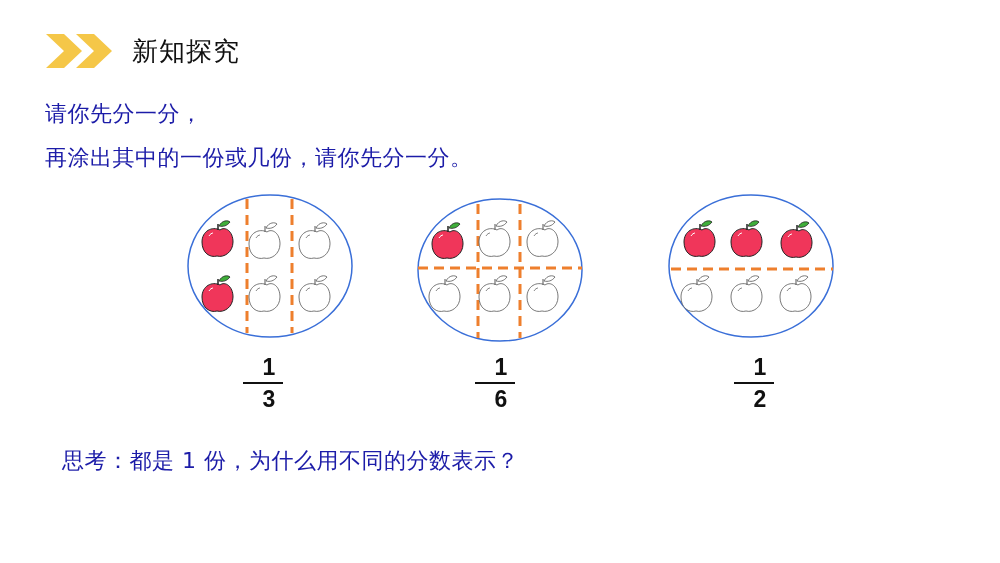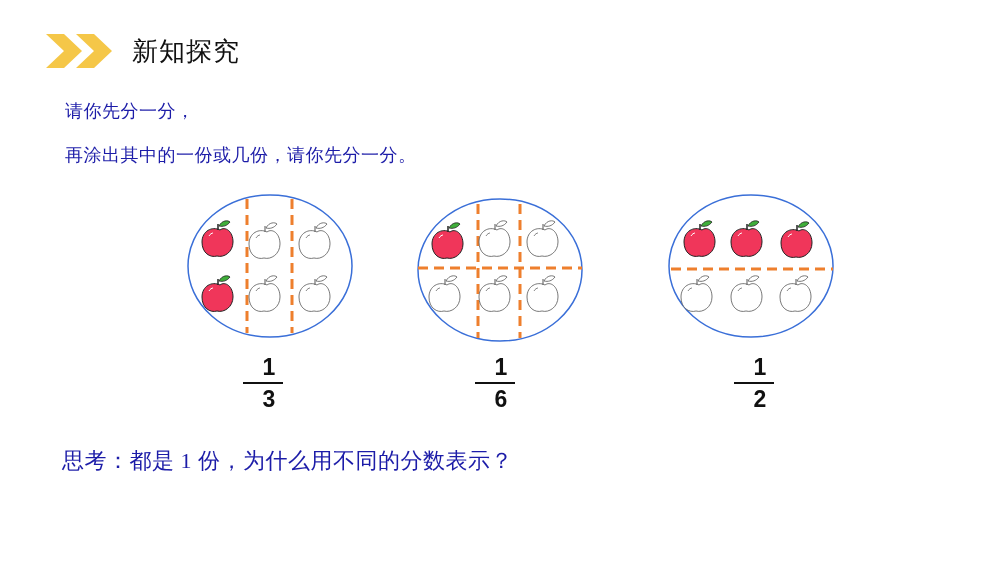--- a/index.html
+++ b/index.html
@@ -1,24 +1,24 @@
 <!DOCTYPE html>
 <html><head>
 <meta charset="utf-8">
 <style>
   html, body { margin: 0; padding: 0; }
   body { width: 1000px; height: 563px; background: #ffffff; position: relative; overflow: hidden;
          font-family: "DejaVu Sans", "Liberation Sans", sans-serif; }
   .header { position: absolute; left: 46px; top: 30px; height: 42px; display: flex; align-items: center; }
   .chevrons { width: 72px; height: 42px; }
   .title { position: absolute; left: 132px; top: 34px; font-size: 26px; color: #111; letter-spacing: 1px; }
-  .line { position: absolute; left: 65px; font-size: 18px; color: #1c1ca8; letter-spacing: 0.5px; white-space: nowrap; }
+  .line { position: absolute; left: 45px; font-size: 22px; color: #1c1ca8; letter-spacing: 0.5px; white-space: nowrap; }
   .line1 { top: 99px; }
   .line2 { top: 143px; }
-  .think { position: absolute; left: 62px; top: 446px; font-size: 22px; color: #1c1ca8; letter-spacing: 0.5px; white-space: nowrap; font-family: Liberation Serif, serif; }
+  .think { position: absolute; left: 62px; top: 446px; font-size: 22px; color: #1c1ca8; letter-spacing: 0.5px; white-space: nowrap; }
   .panel { position: absolute; }
   .frac { position: absolute; width: 40px; text-align: center; font-family: "Liberation Sans", sans-serif;
           font-weight: bold; font-size: 23px; color: #111; }
   .frac .num { display: block; line-height: 26px; }
   .frac .bar { display: block; height: 2px; background: #111; margin: 2px 0 2px -6px; width: 40px; }
   .frac .den { display: block; line-height: 26px; }
 </style>
 </head>
 <body>
 

